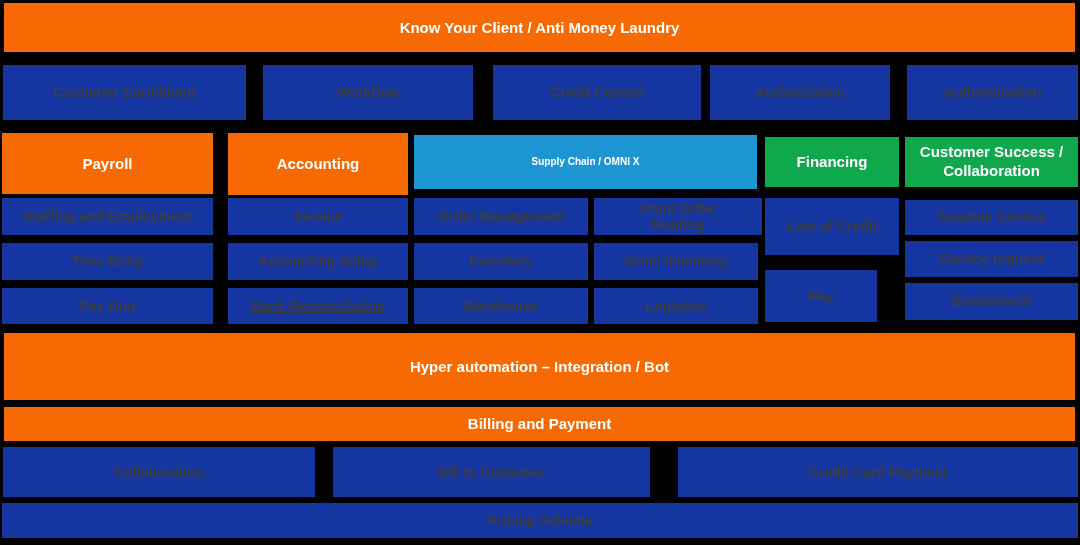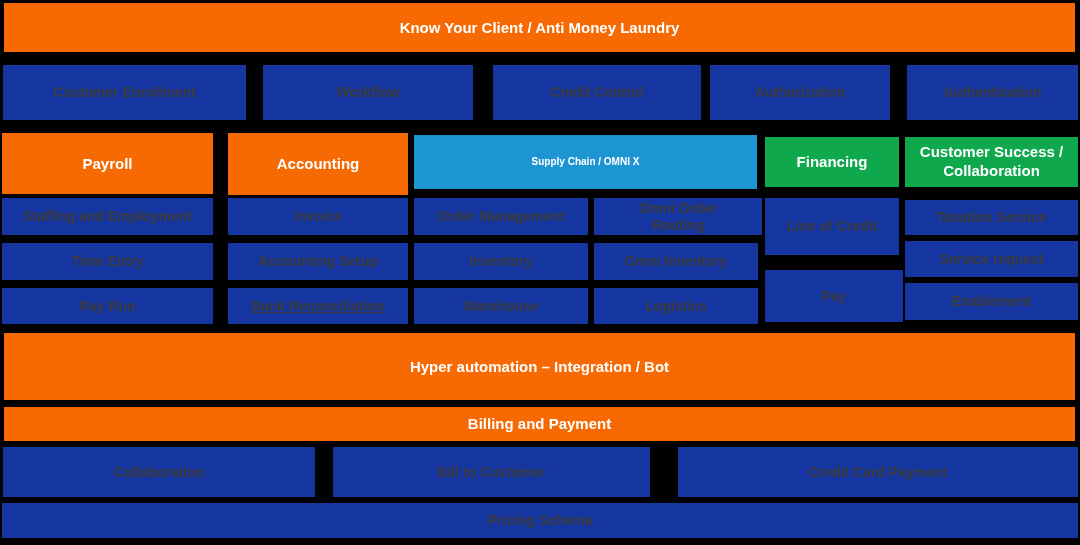--- a/index.html
+++ b/index.html
@@ -62,21 +62,21 @@
 
   <div class="box blue" style="left:414px;top:198px;width:174px;height:37px;">Order Management</div>
   <div class="box blue" style="left:414px;top:243px;width:174px;height:37px;">Inventory</div>
   <div class="box blue" style="left:414px;top:288px;width:174px;height:36px;">Warehouse</div>
 
   <div class="box blue pad-wide" style="left:594px;top:198px;width:168px;height:37px;">Omni Order Routing</div>
   <div class="box blue" style="left:594px;top:243px;width:164px;height:37px;">Omni Inventory</div>
   <div class="box blue" style="left:594px;top:288px;width:164px;height:36px;">Logistics</div>
 
   <div class="box blue" style="left:765px;top:198px;width:134px;height:57px;">Line of Credit</div>
-  <div class="box blue" style="left:765px;top:270px;width:138px;height:52px;">Pay</div>
+  <div class="box blue" style="left:765px;top:270px;width:112px;height:52px;">Pay</div>
 
   <div class="box blue" style="left:905px;top:200px;width:173px;height:35px;">Taxation Service</div>
   <div class="box blue" style="left:905px;top:241px;width:173px;height:36px;">Service request</div>
   <div class="box blue" style="left:905px;top:283px;width:173px;height:37px;">Enablement</div>
 
   <div class="box orange" style="left:4px;top:333px;width:1071px;height:67px;">Hyper automation – Integration / Bot</div>
 
   <div class="box orange" style="left:4px;top:407px;width:1071px;height:34px;">Billing and Payment</div>
 
   <div class="box blue" style="left:3px;top:447px;width:312px;height:50px;">Collaboration</div>

